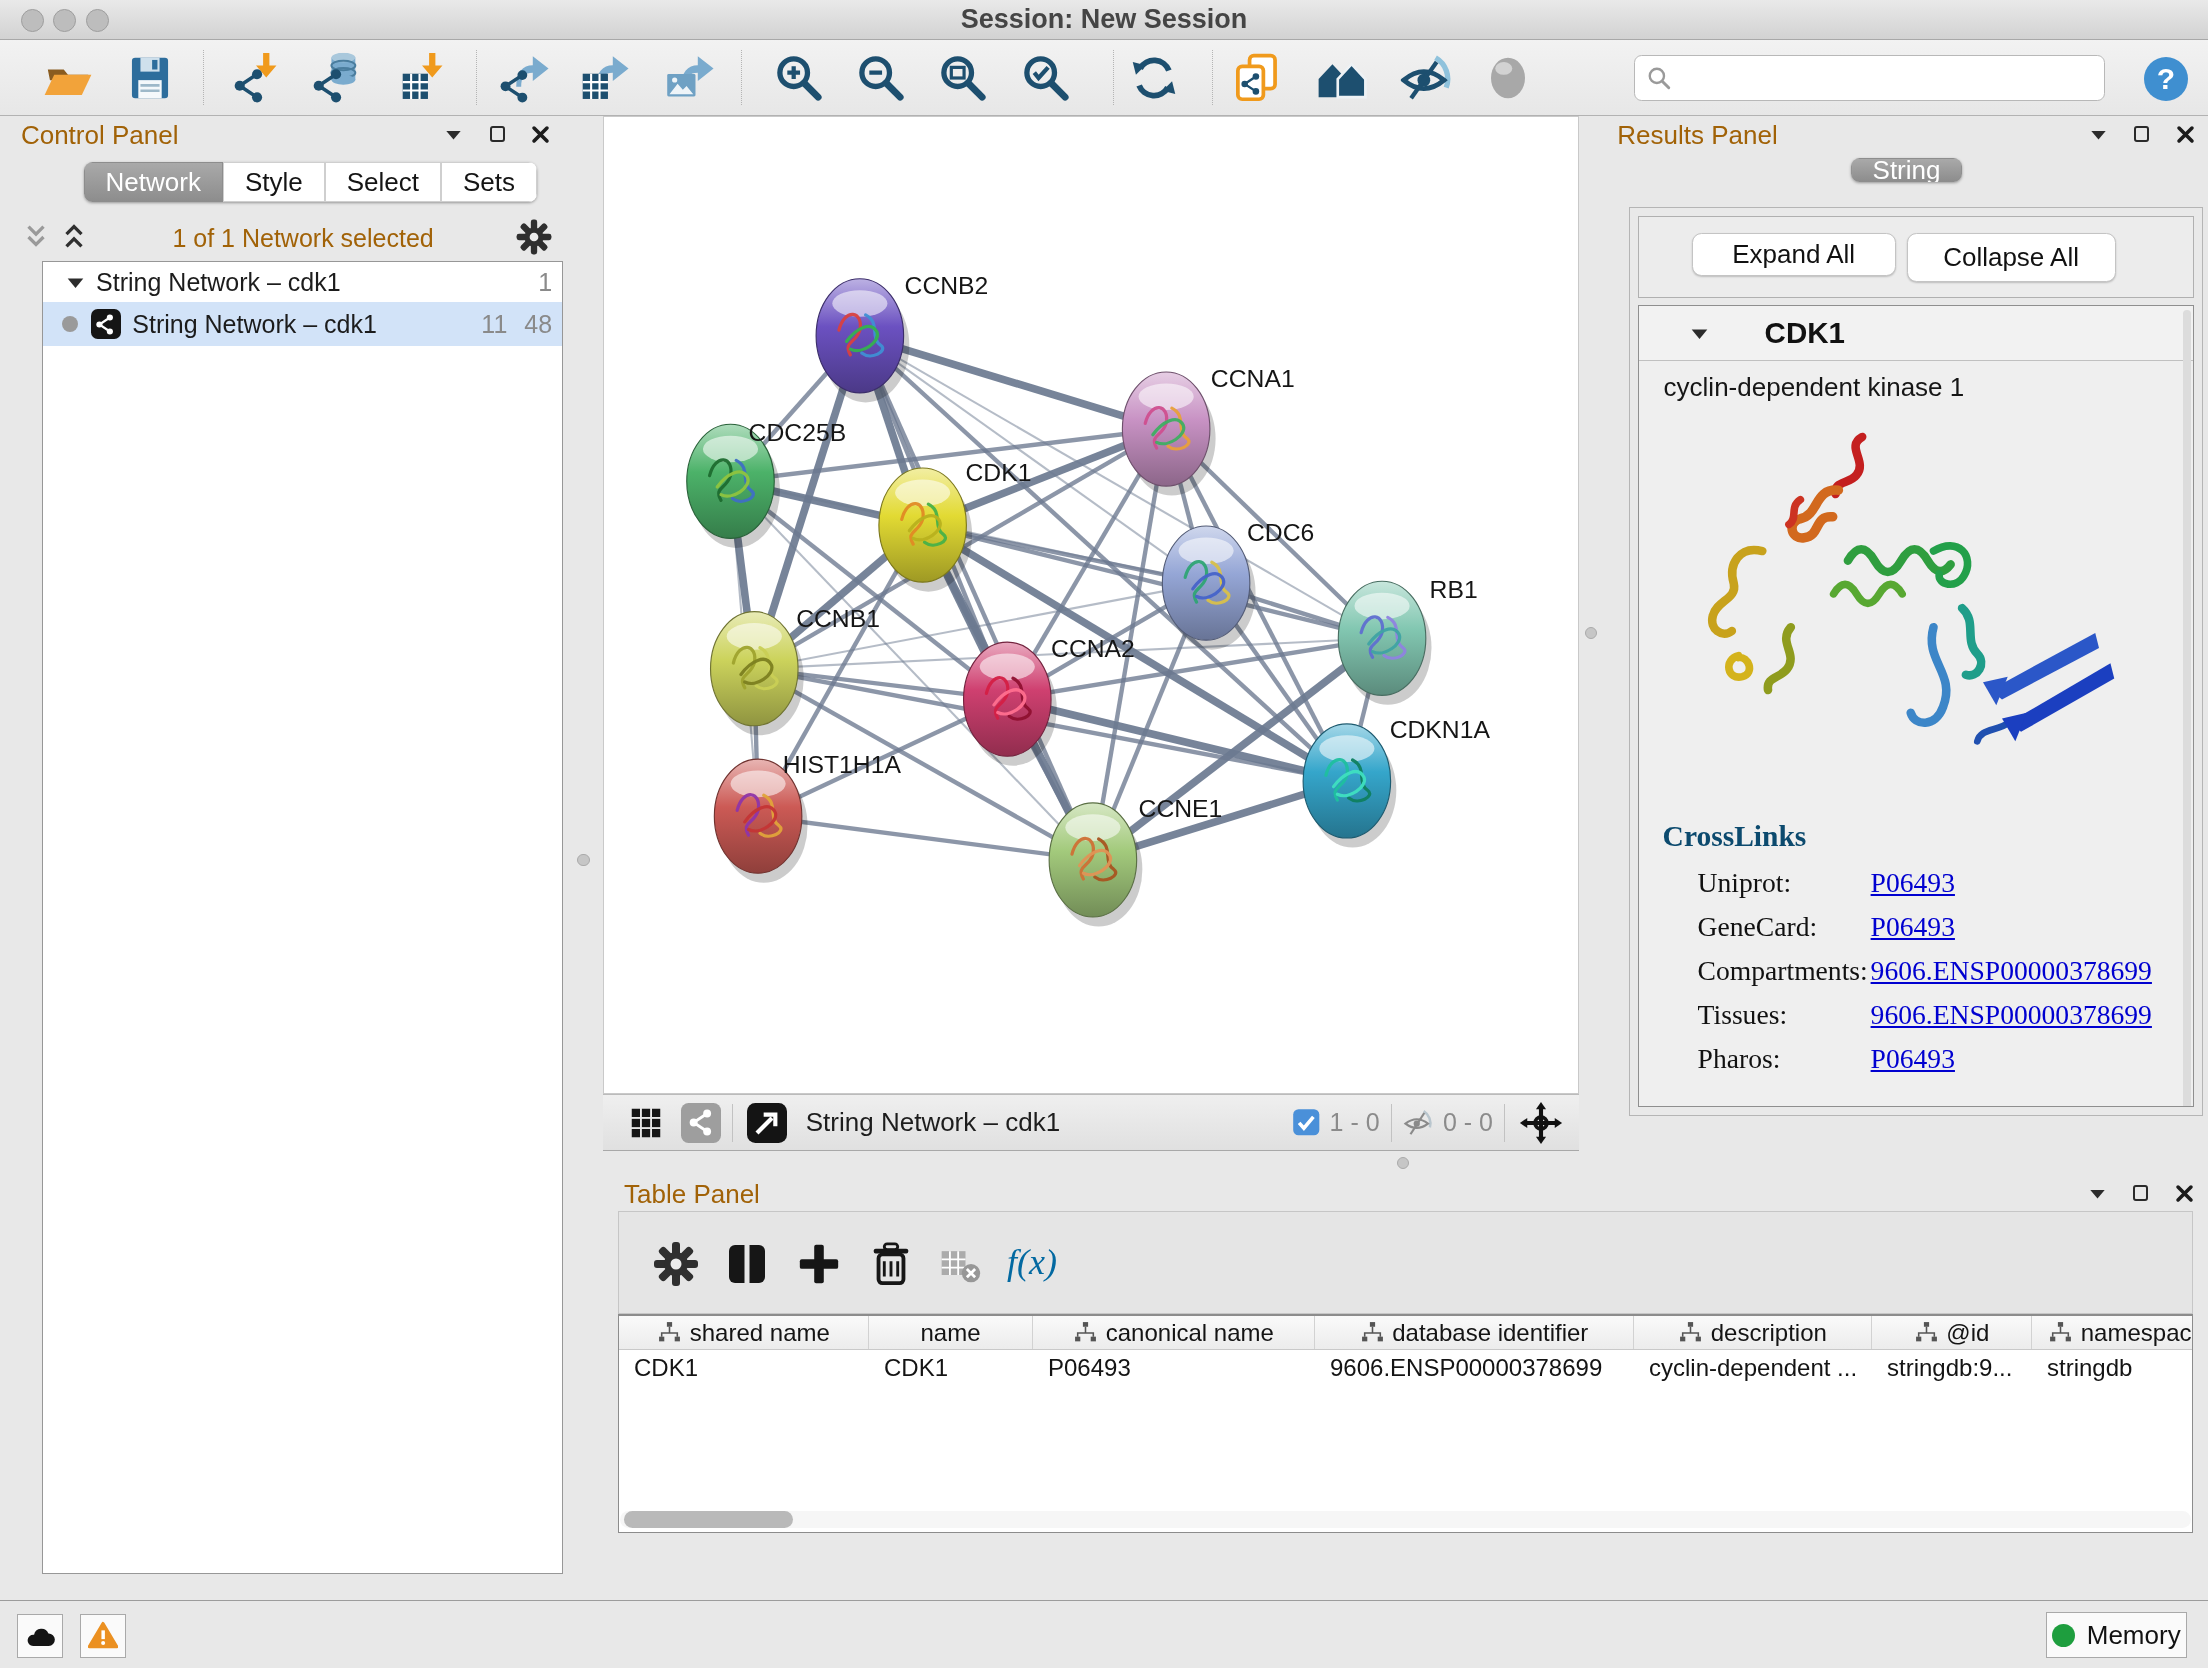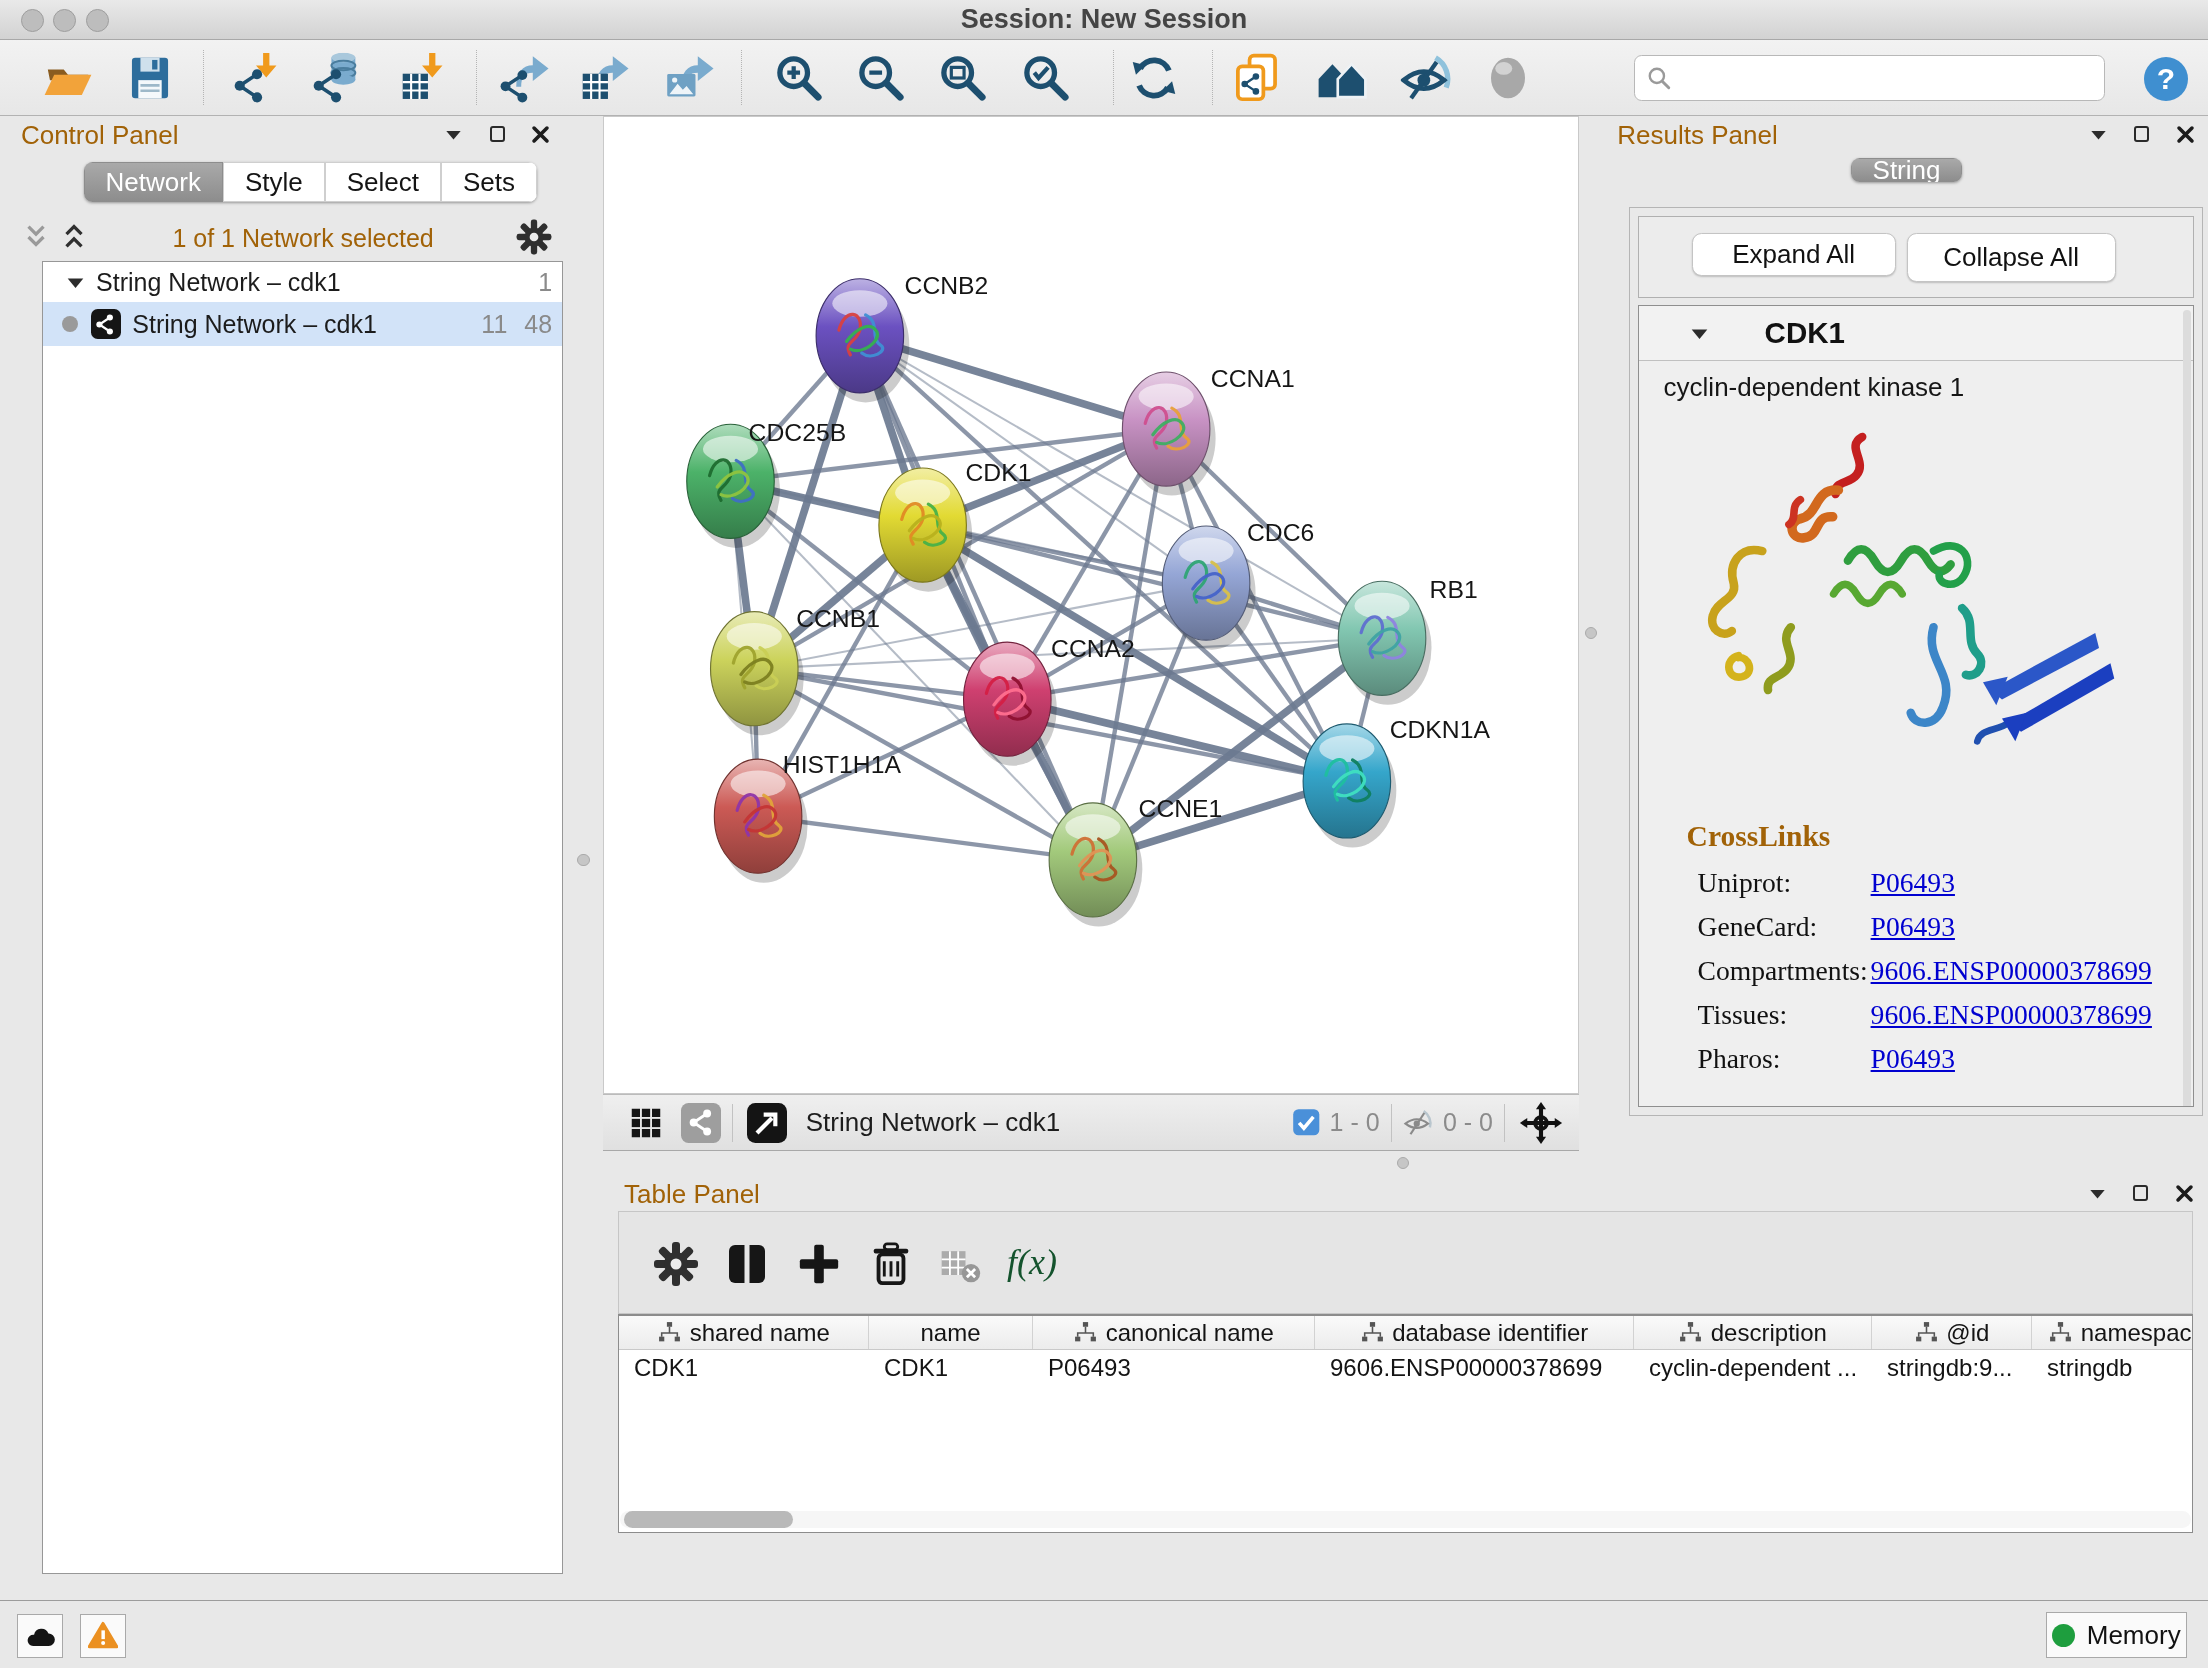--- a/index.html
+++ b/index.html
@@ -77,32 +77,32 @@
   .string-tab { position:absolute; left:50%; transform:translateX(-50%); top:42px; height:24px; }
   .rp-outer { position:absolute; left:25px; top:91px; width:574px; height:909px; background:#e9e9e9; border:1px solid #b5b5b5; padding:7.6px; }
   .rp-expbox { height:82px; border:1px solid #b0b0b0; background:#ececec; position:relative; }
   .btn { background:#fff; border:1px solid #c4c4c4; border-radius:9.5px; font-size:26px; color:#111;
     box-shadow:0 1px 1.9px rgba(0,0,0,.2); cursor:pointer; }
   .rp-cdkbox { position:absolute; left:7.6px; top:97px; right:7.6px; bottom:7.6px; border:1.9px solid #8f8f8f; background:#efefef; overflow:hidden; }
   .cdk-head { height:55px; background:#f2f2f2; border-bottom:1px solid #c0c0c0; display:flex; align-items:center; }
   .cdk-head .pname { font-size:29.5px; font-weight:bold; color:#111; margin-left:53px; }
   .cdk-desc { font-size:26px; color:#161616; padding:11.4px 0 5.7px 25px; }
   .protein-img { position:absolute; left:9.5px; top:110px; }
-  .cl-heading { position:absolute; left:48px; top:514px; font-family:"Liberation Serif", serif; font-weight:bold; font-size:29.5px; color:#a16207; }
+  .cl-heading { position:absolute; left:24px; top:514px; font-family:"Liberation Serif", serif; font-weight:bold; font-size:29.5px; color:#0c4a6e; }
   .cl-rows { position:absolute; left:0; top:555px; right:0; }
   .cl-row { display:flex; height:44px; align-items:center; font-family:"Liberation Serif", serif; font-size:27.6px; }
   .cl-label { width:173px; margin-left:59px; color:#111; }
   .cl-value { color:#0000d0; text-decoration:underline; cursor:pointer; }
   .rp-scroll { position:absolute; right:2.9px; top:3.8px; width:7.6px; height:799px; background:#dcdcdc; border-radius:3.8px; }
 
   
   .table-panel { position:absolute; left:603px; top:1175px; width:1605px; height:425px; background:#e8e8e8; }
   .tp-toolbar { position:absolute; left:15px; top:36px; width:1575px; height:103px; background:#e5e5e5; border:1px solid #c6c6c6; }
   .tp-toolbar .nbtn { position:absolute; top:25px; width:53px; height:53px; }
-  .fx { position:absolute; top:28.5px; font-family:"Liberation Serif", serif; font-style:italic; font-size:36px; color:#14532d; }
+  .fx { position:absolute; top:28.5px; font-family:"Liberation Serif", serif; font-style:italic; font-size:36px; color:#0369a1; }
   .tp-table { position:absolute; left:15px; top:139px; width:1575px; height:219px; background:#fff; border:1.9px solid #8c8c8c; border-top-width:2.9px; overflow:hidden; }
   .tp-cols { display:flex; height:34px; background:linear-gradient(#fafafa,#ececec); border-bottom:1.9px solid #c9c9c9;text-align:right; }
   .tp-col { display:flex; align-items:center; justify-content:center; gap:7.6px; font-size:24px; color:#141414;
     border-right:1px solid #d2d2d2; overflow:hidden; white-space:nowrap; flex:0 0 auto; }
   .tp-col svg { width:25px; height:25px; flex:0 0 auto; }
   .tp-row { display:flex; height:36px; align-items:center; }
   .tp-cell { font-size:24px; color:#141414; padding-left:15px; overflow:hidden; white-space:nowrap; flex:0 0 auto; }
   .tp-scrolltrack { position:absolute; left:17px; right:17px; top:336px; height:17px; background:#f6f6f6; border-radius:8.6px; }
   .tp-scrollthumb { position:absolute; left:3.8px; top:0; width:169px; height:17px; background:#b9b9b9; border-radius:8.6px; }
   .tp-tabs { position:absolute; left:524px; top:374px; height:44px; }

